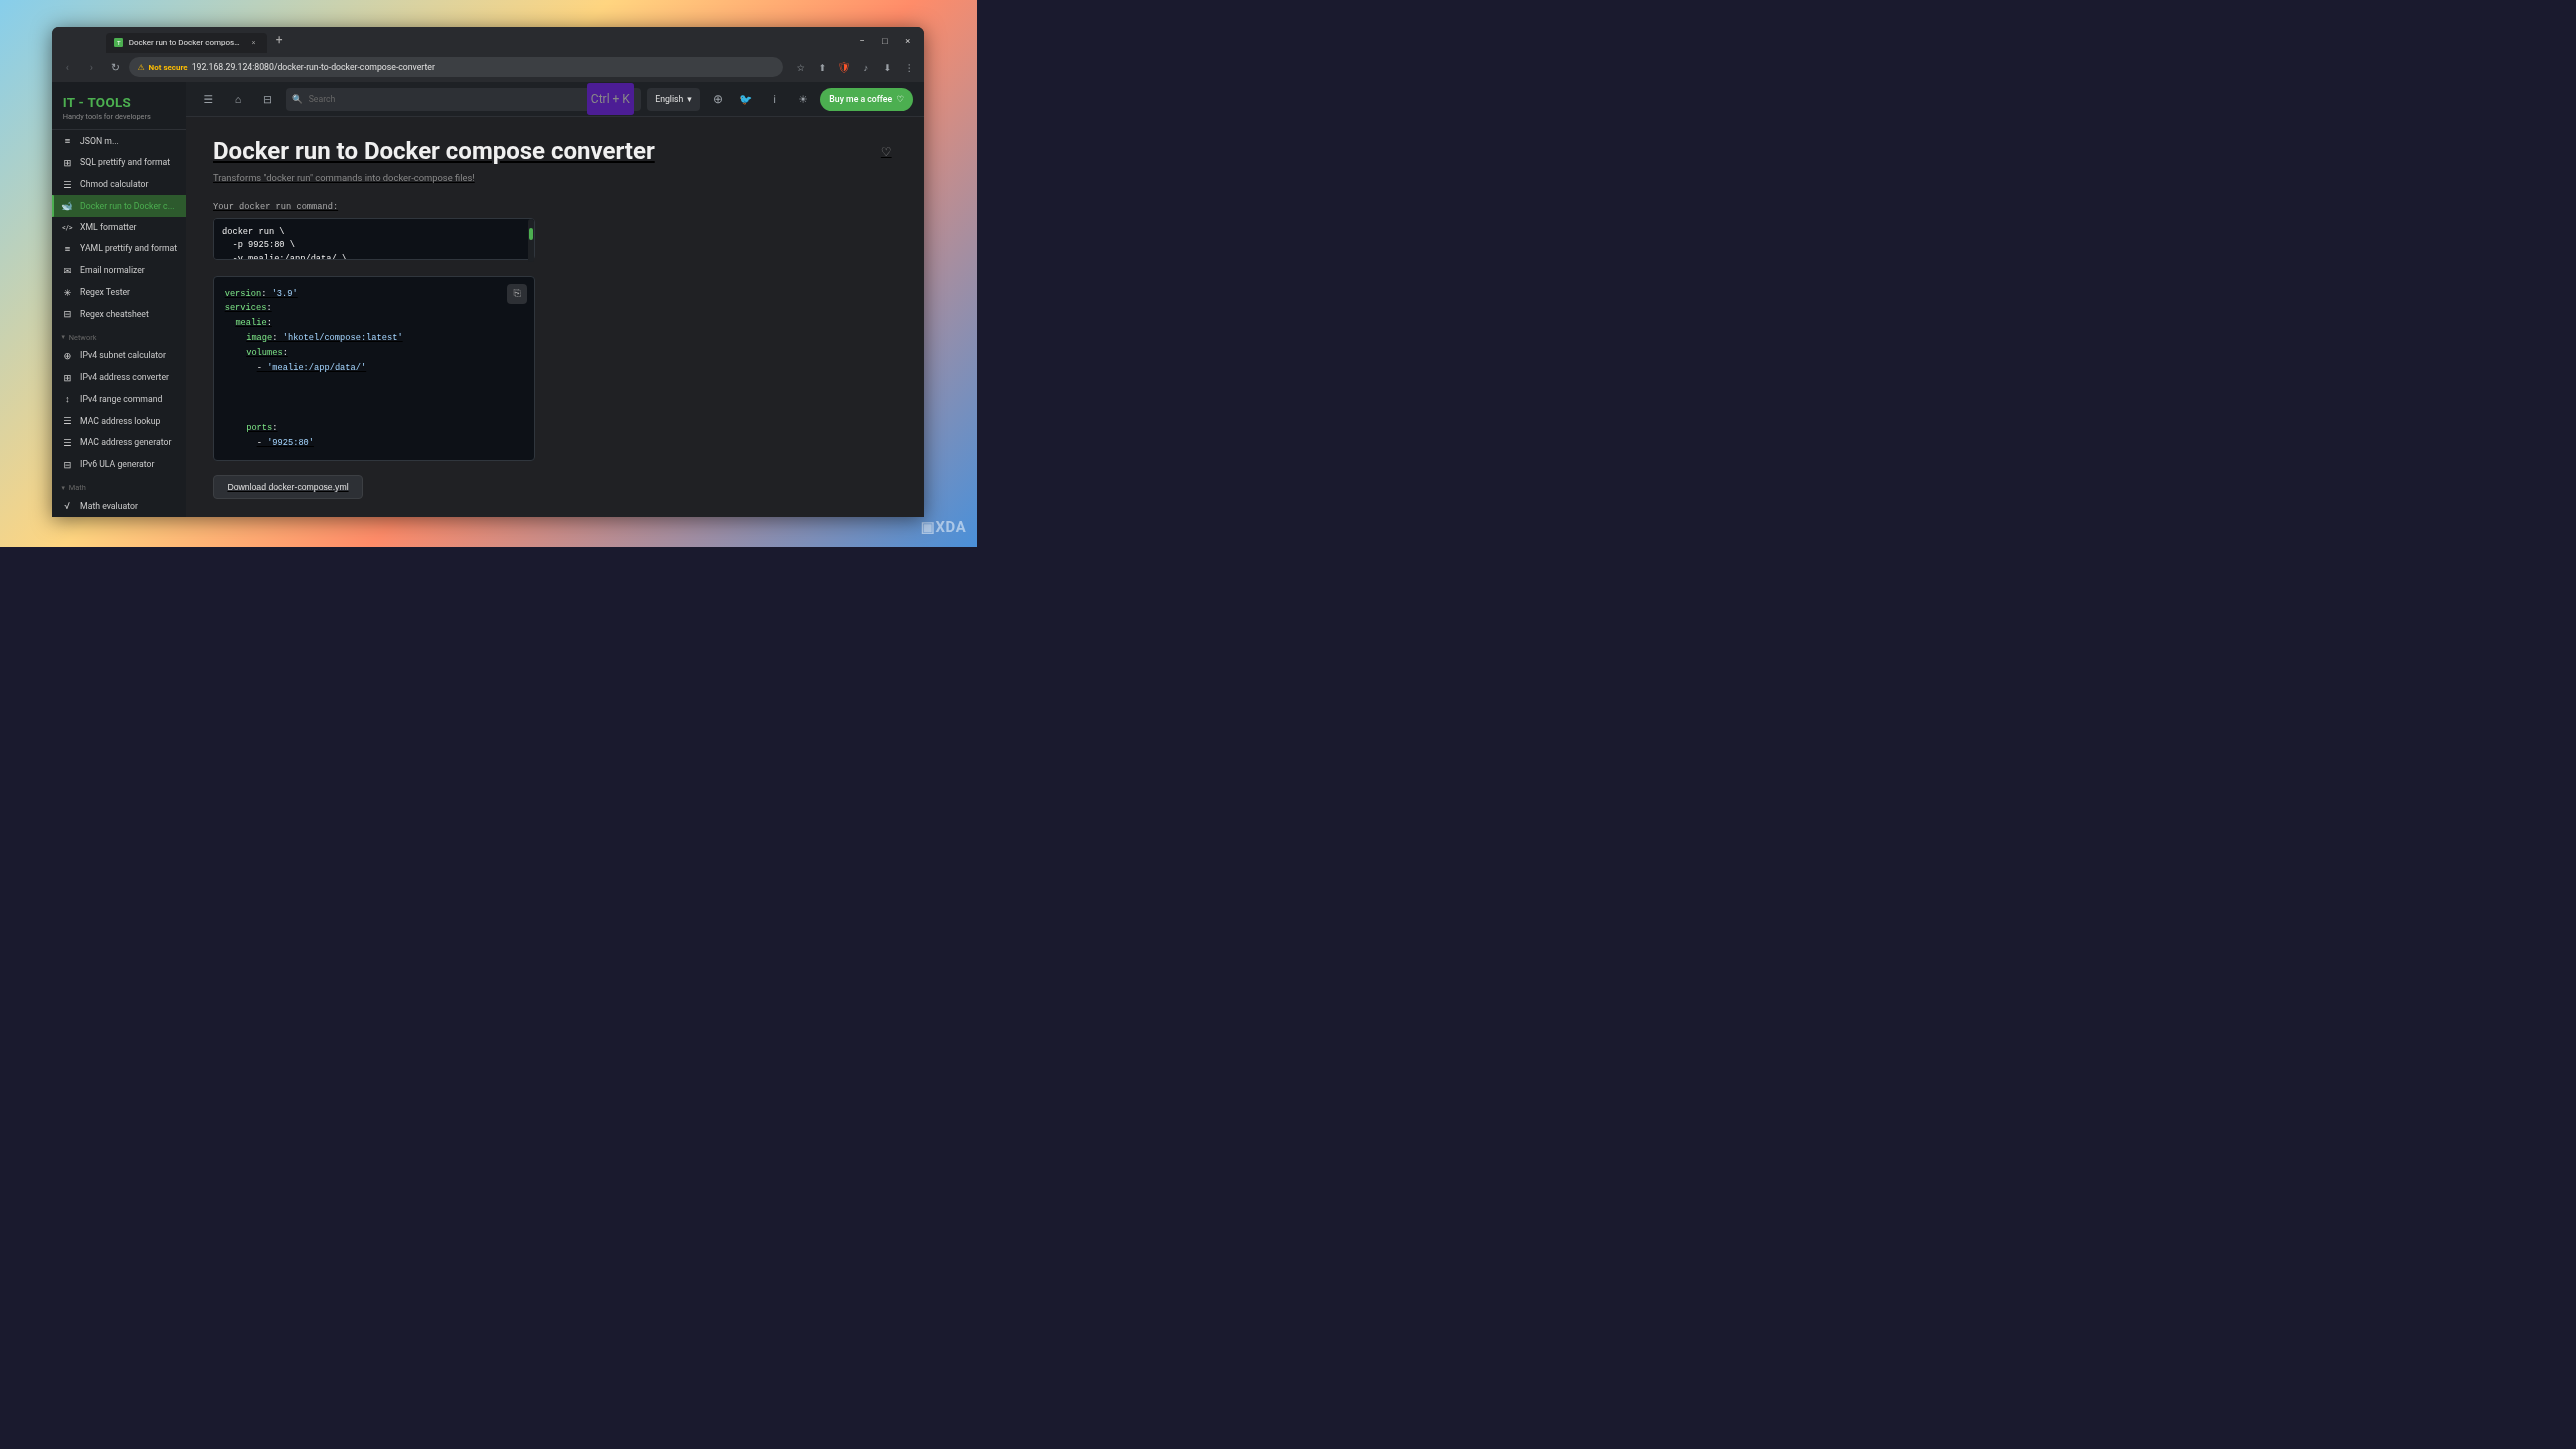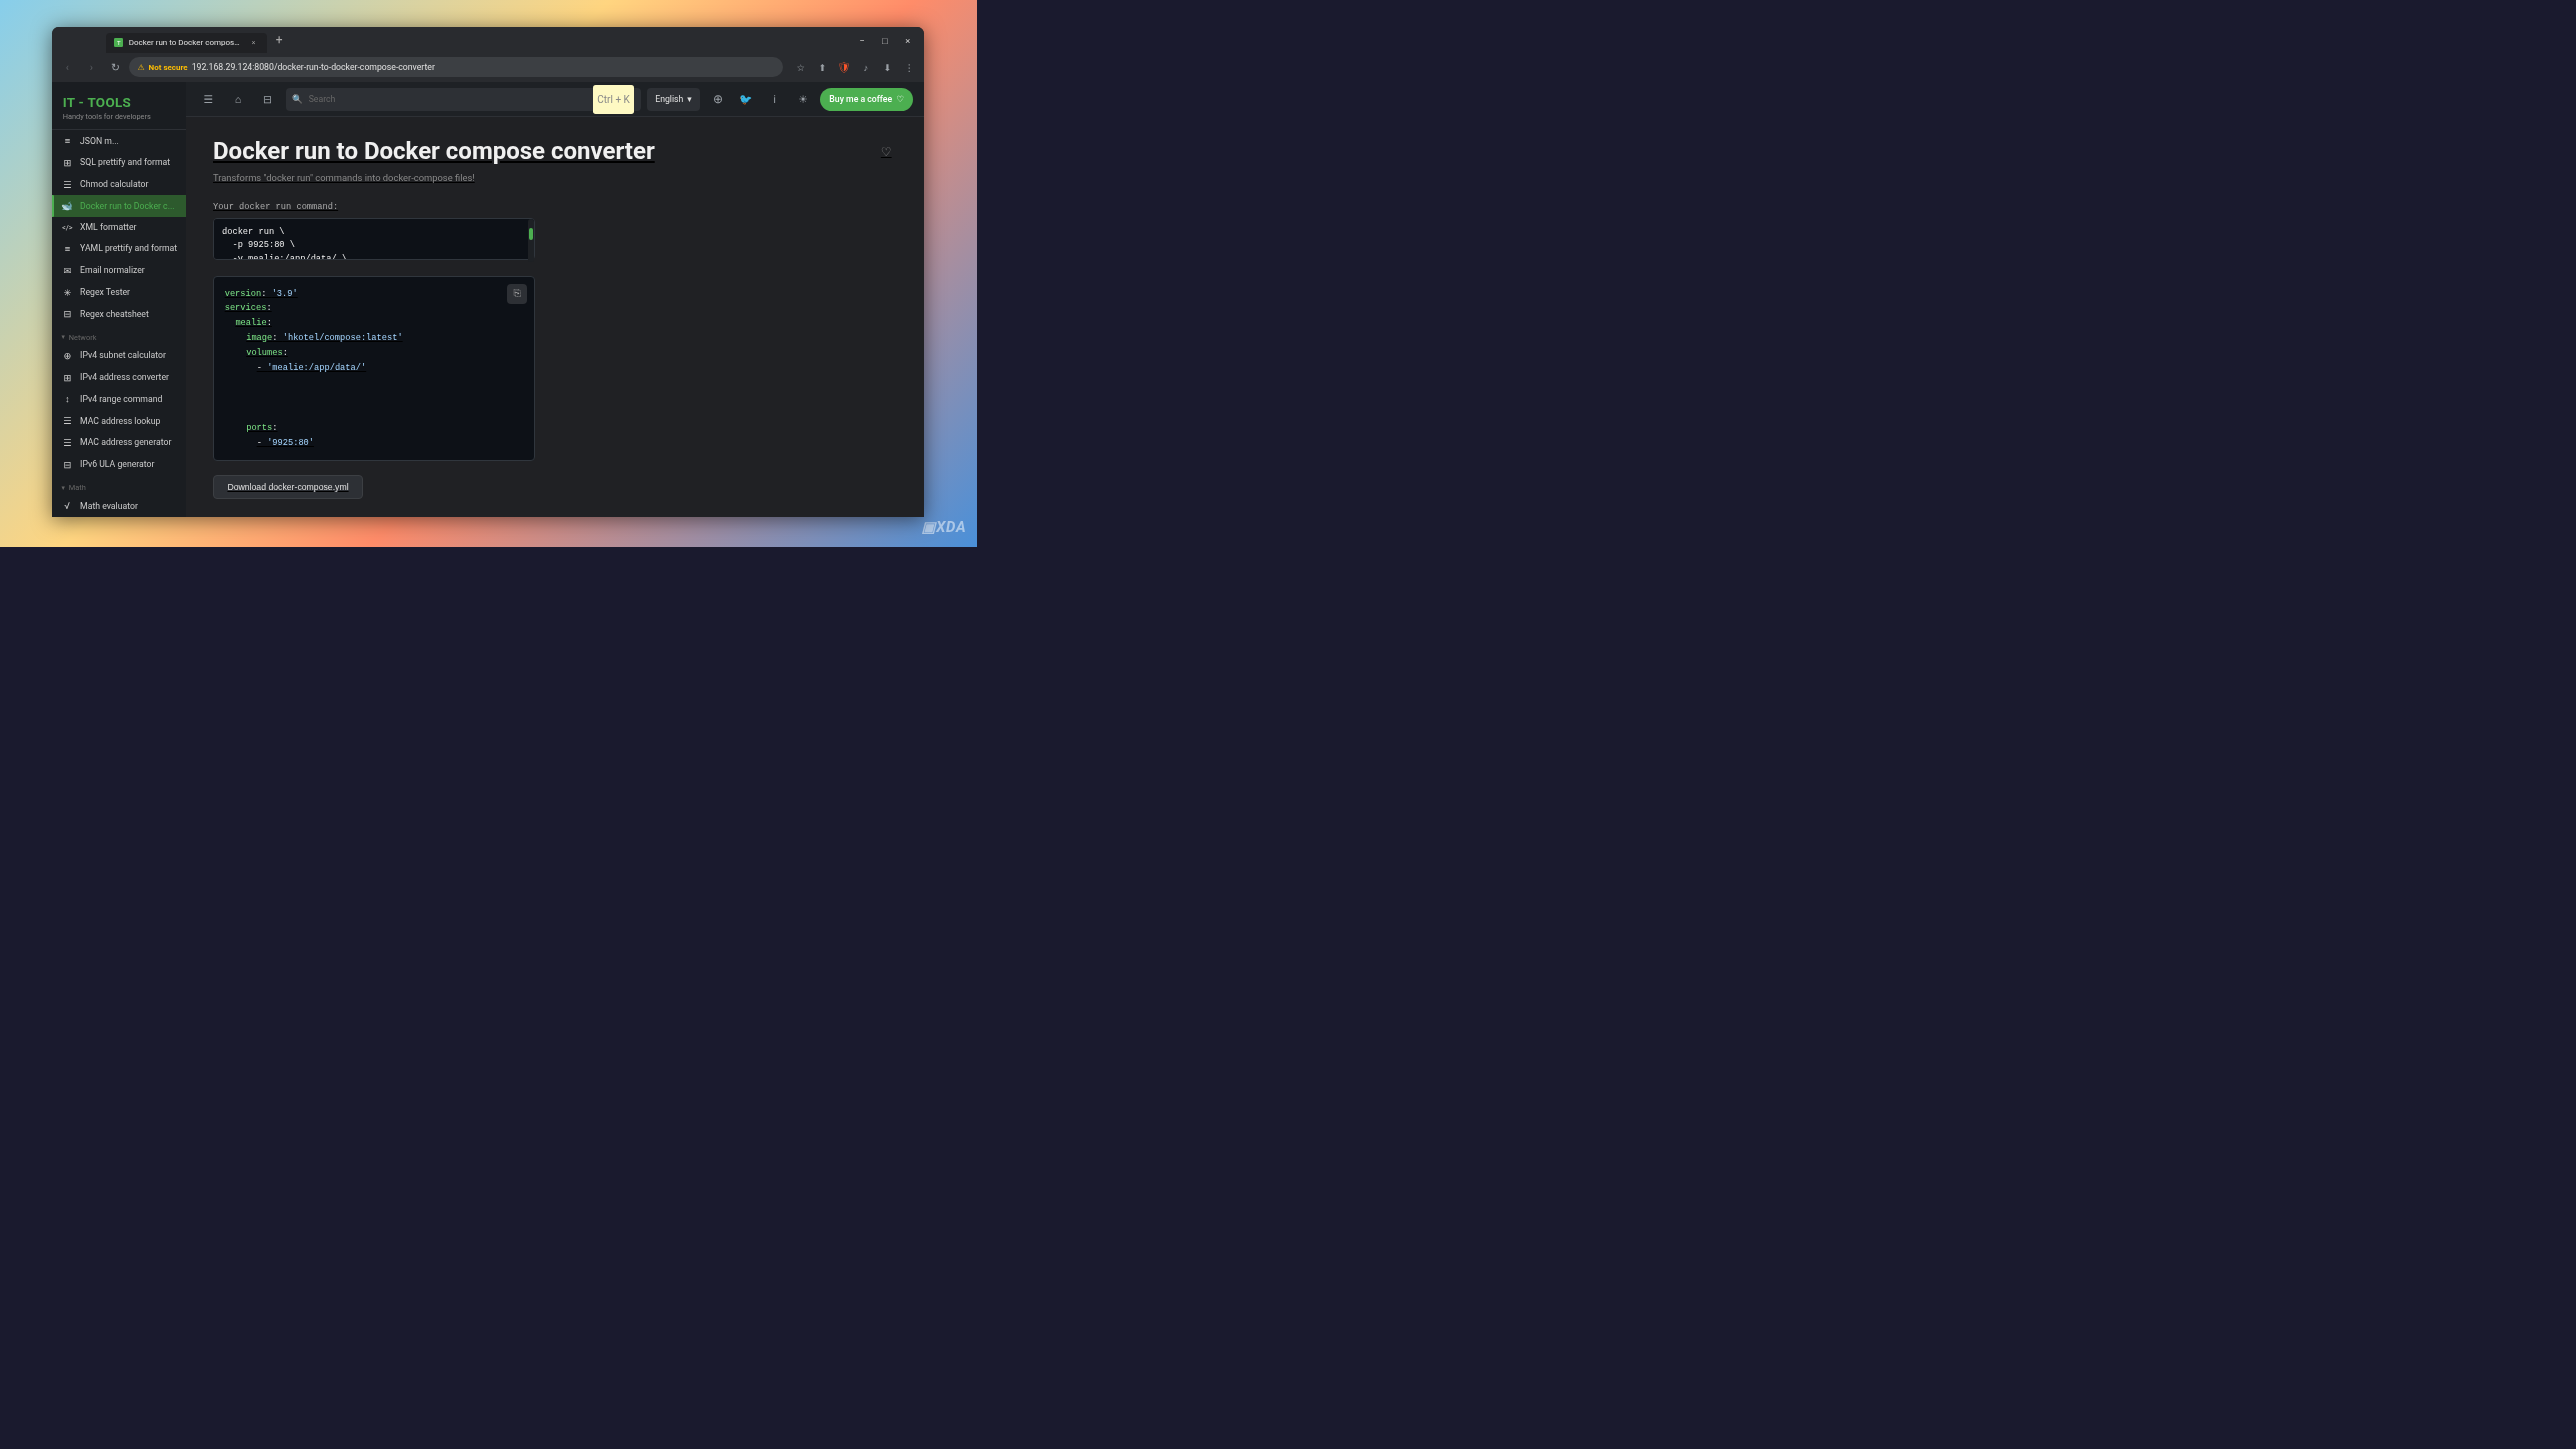--- a/index.html
+++ b/index.html
@@ -289,24 +289,24 @@
       display: flex;
       align-items: center;
       padding: 0 6.7px;
       gap: 5.4px;
       color: #888;
       font-size: 8.7px;
       cursor: pointer;
     }
     .search-shortcut {
       margin-left: auto;
-      background: #fef9c3;
+      background: #4c1d95;
       border-radius: 2.7px;
       padding: 9px 4px;
-      font-size: 10px;
+      font-size: 12px;
       color: #888;
     }
     .lang-btn {
       height: 23px;
       padding: 0 8px;
       background: #2d3035;
       border-radius: 4px;
       display: flex;
       align-items: center;
       gap: 4px;
@@ -479,21 +479,20 @@
     
     .xda-watermark {
       position: absolute;
       bottom: 10.7px;
       right: 10.7px;
       color: rgba(255,255,255,0.5);
       font-size: 14.8px;
       font-weight: 700;
       letter-spacing: 0.7px;
       z-index: 5;
-      font-style: italic;
     }
   </style>
 </head>
 <body>
 
 <div class="bg-sky"></div>
 
 <div class="xda-watermark">▣XDA</div>
 
 <div class="browser">

